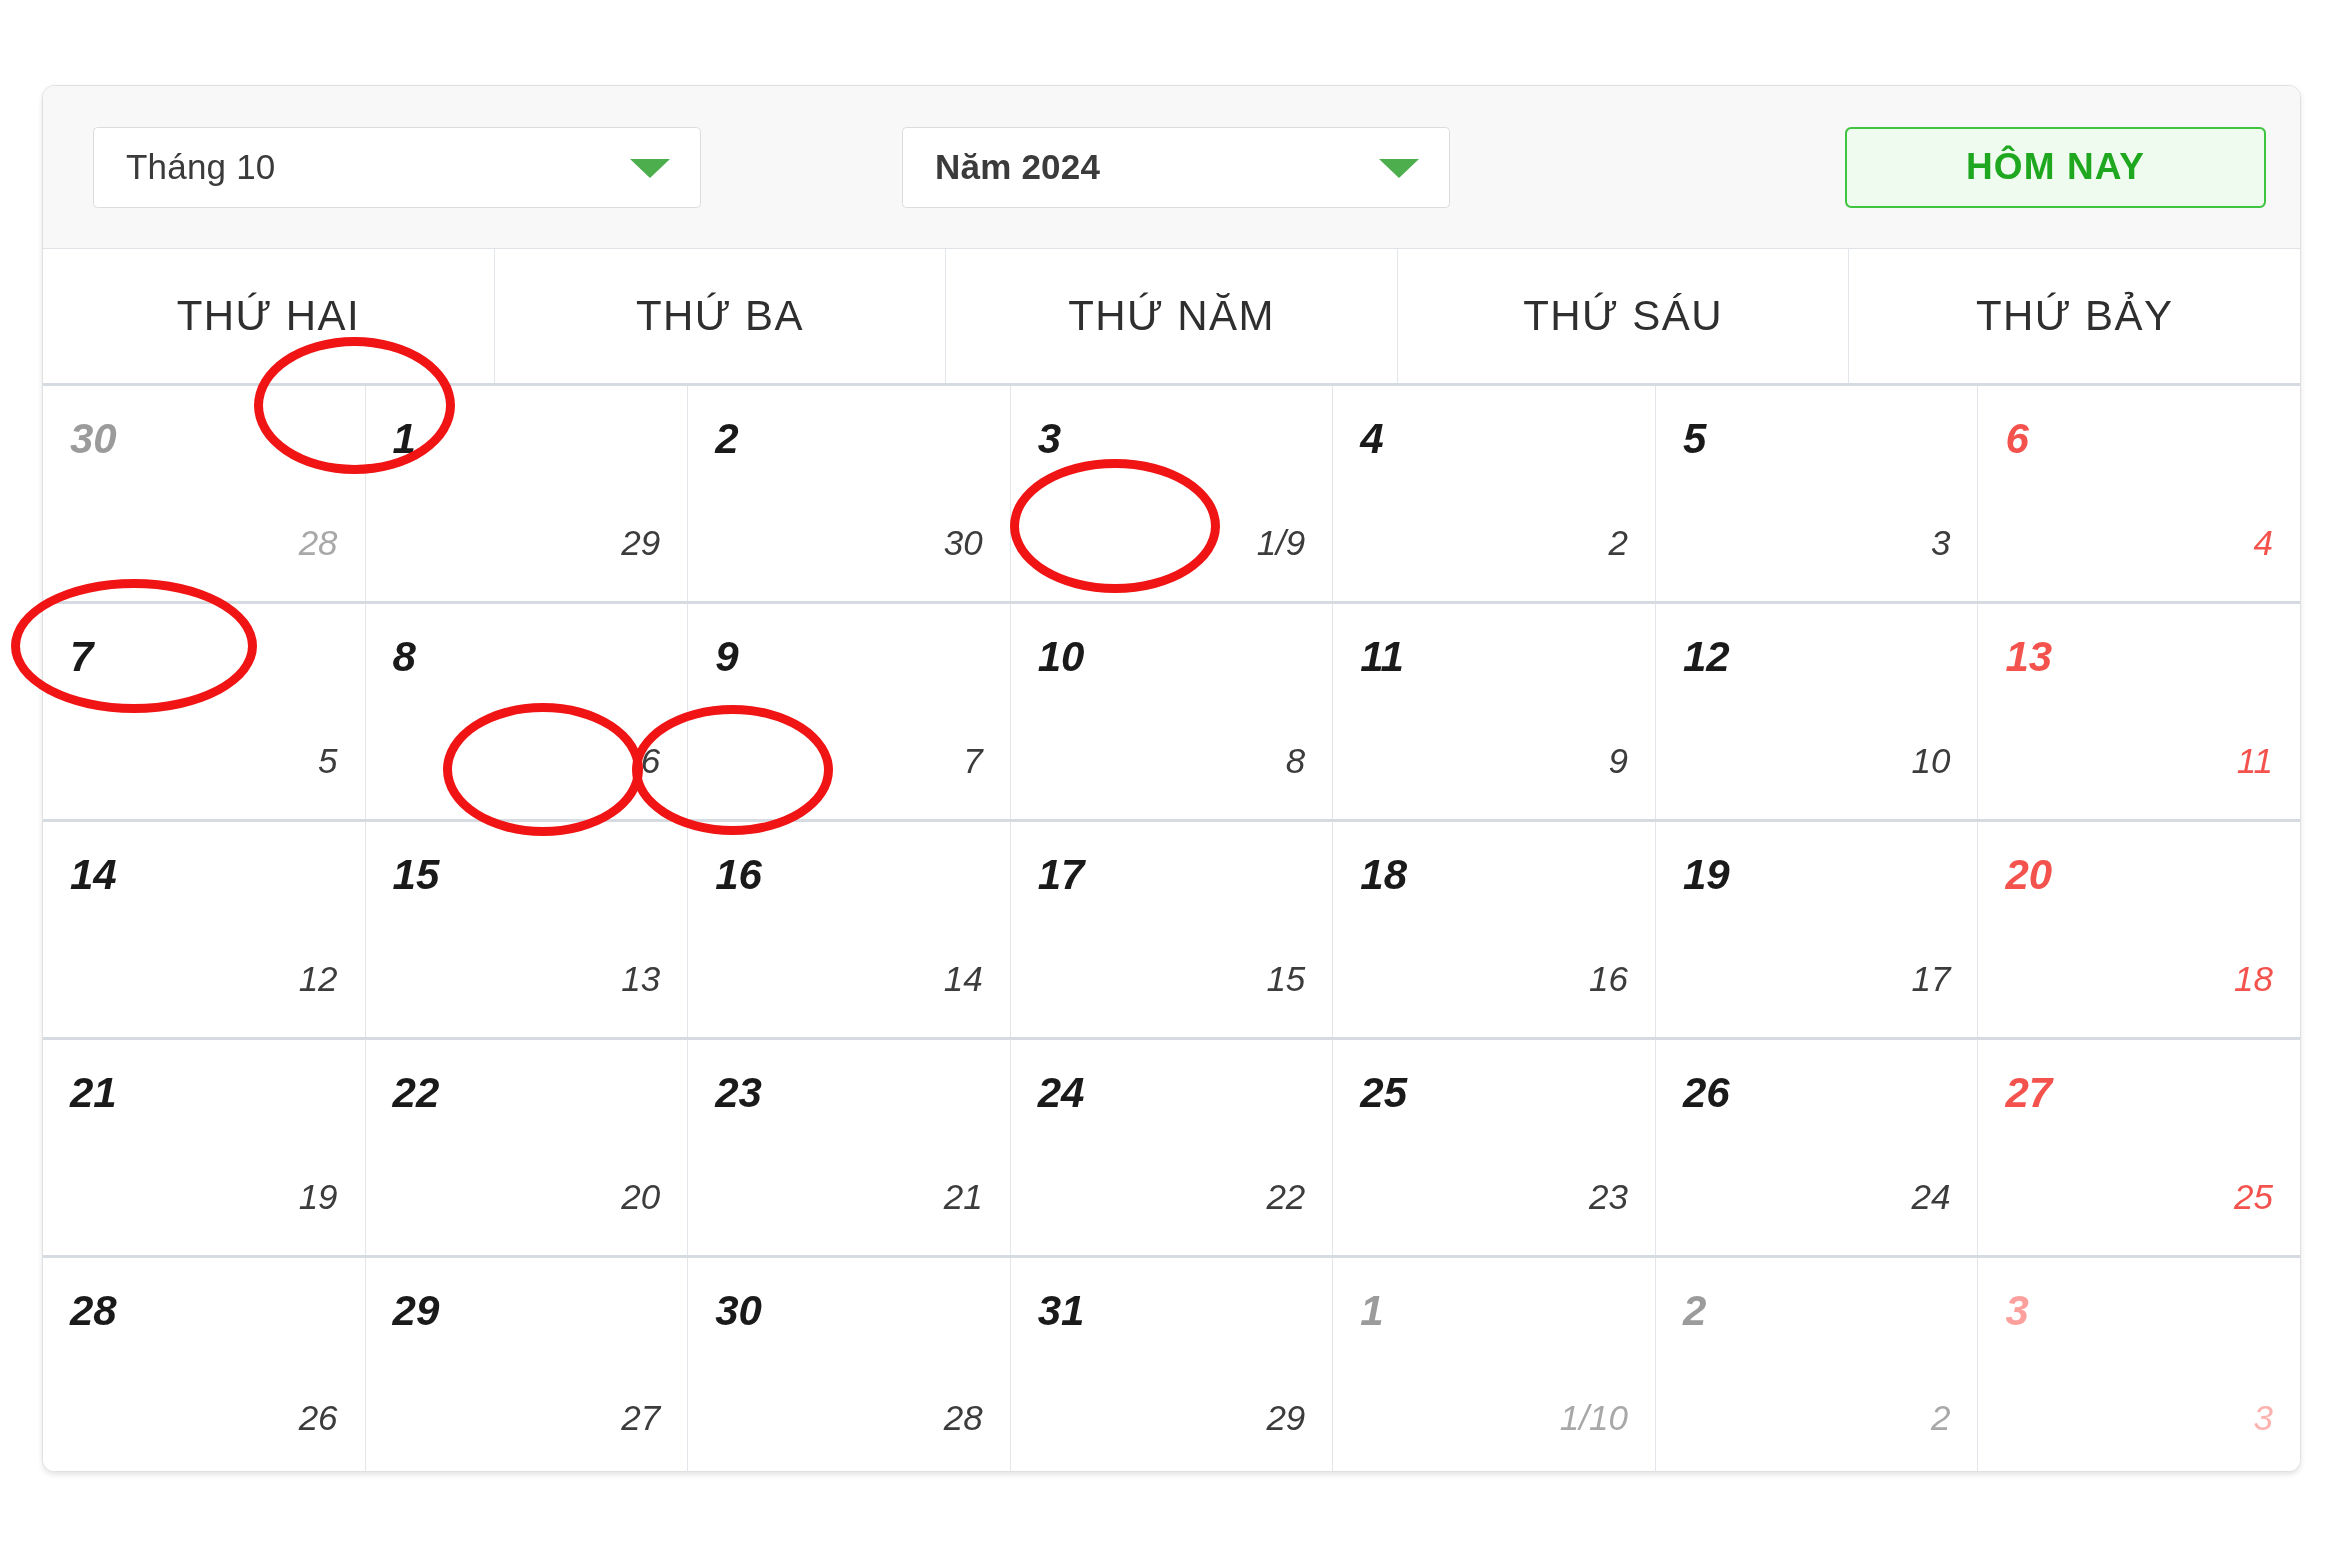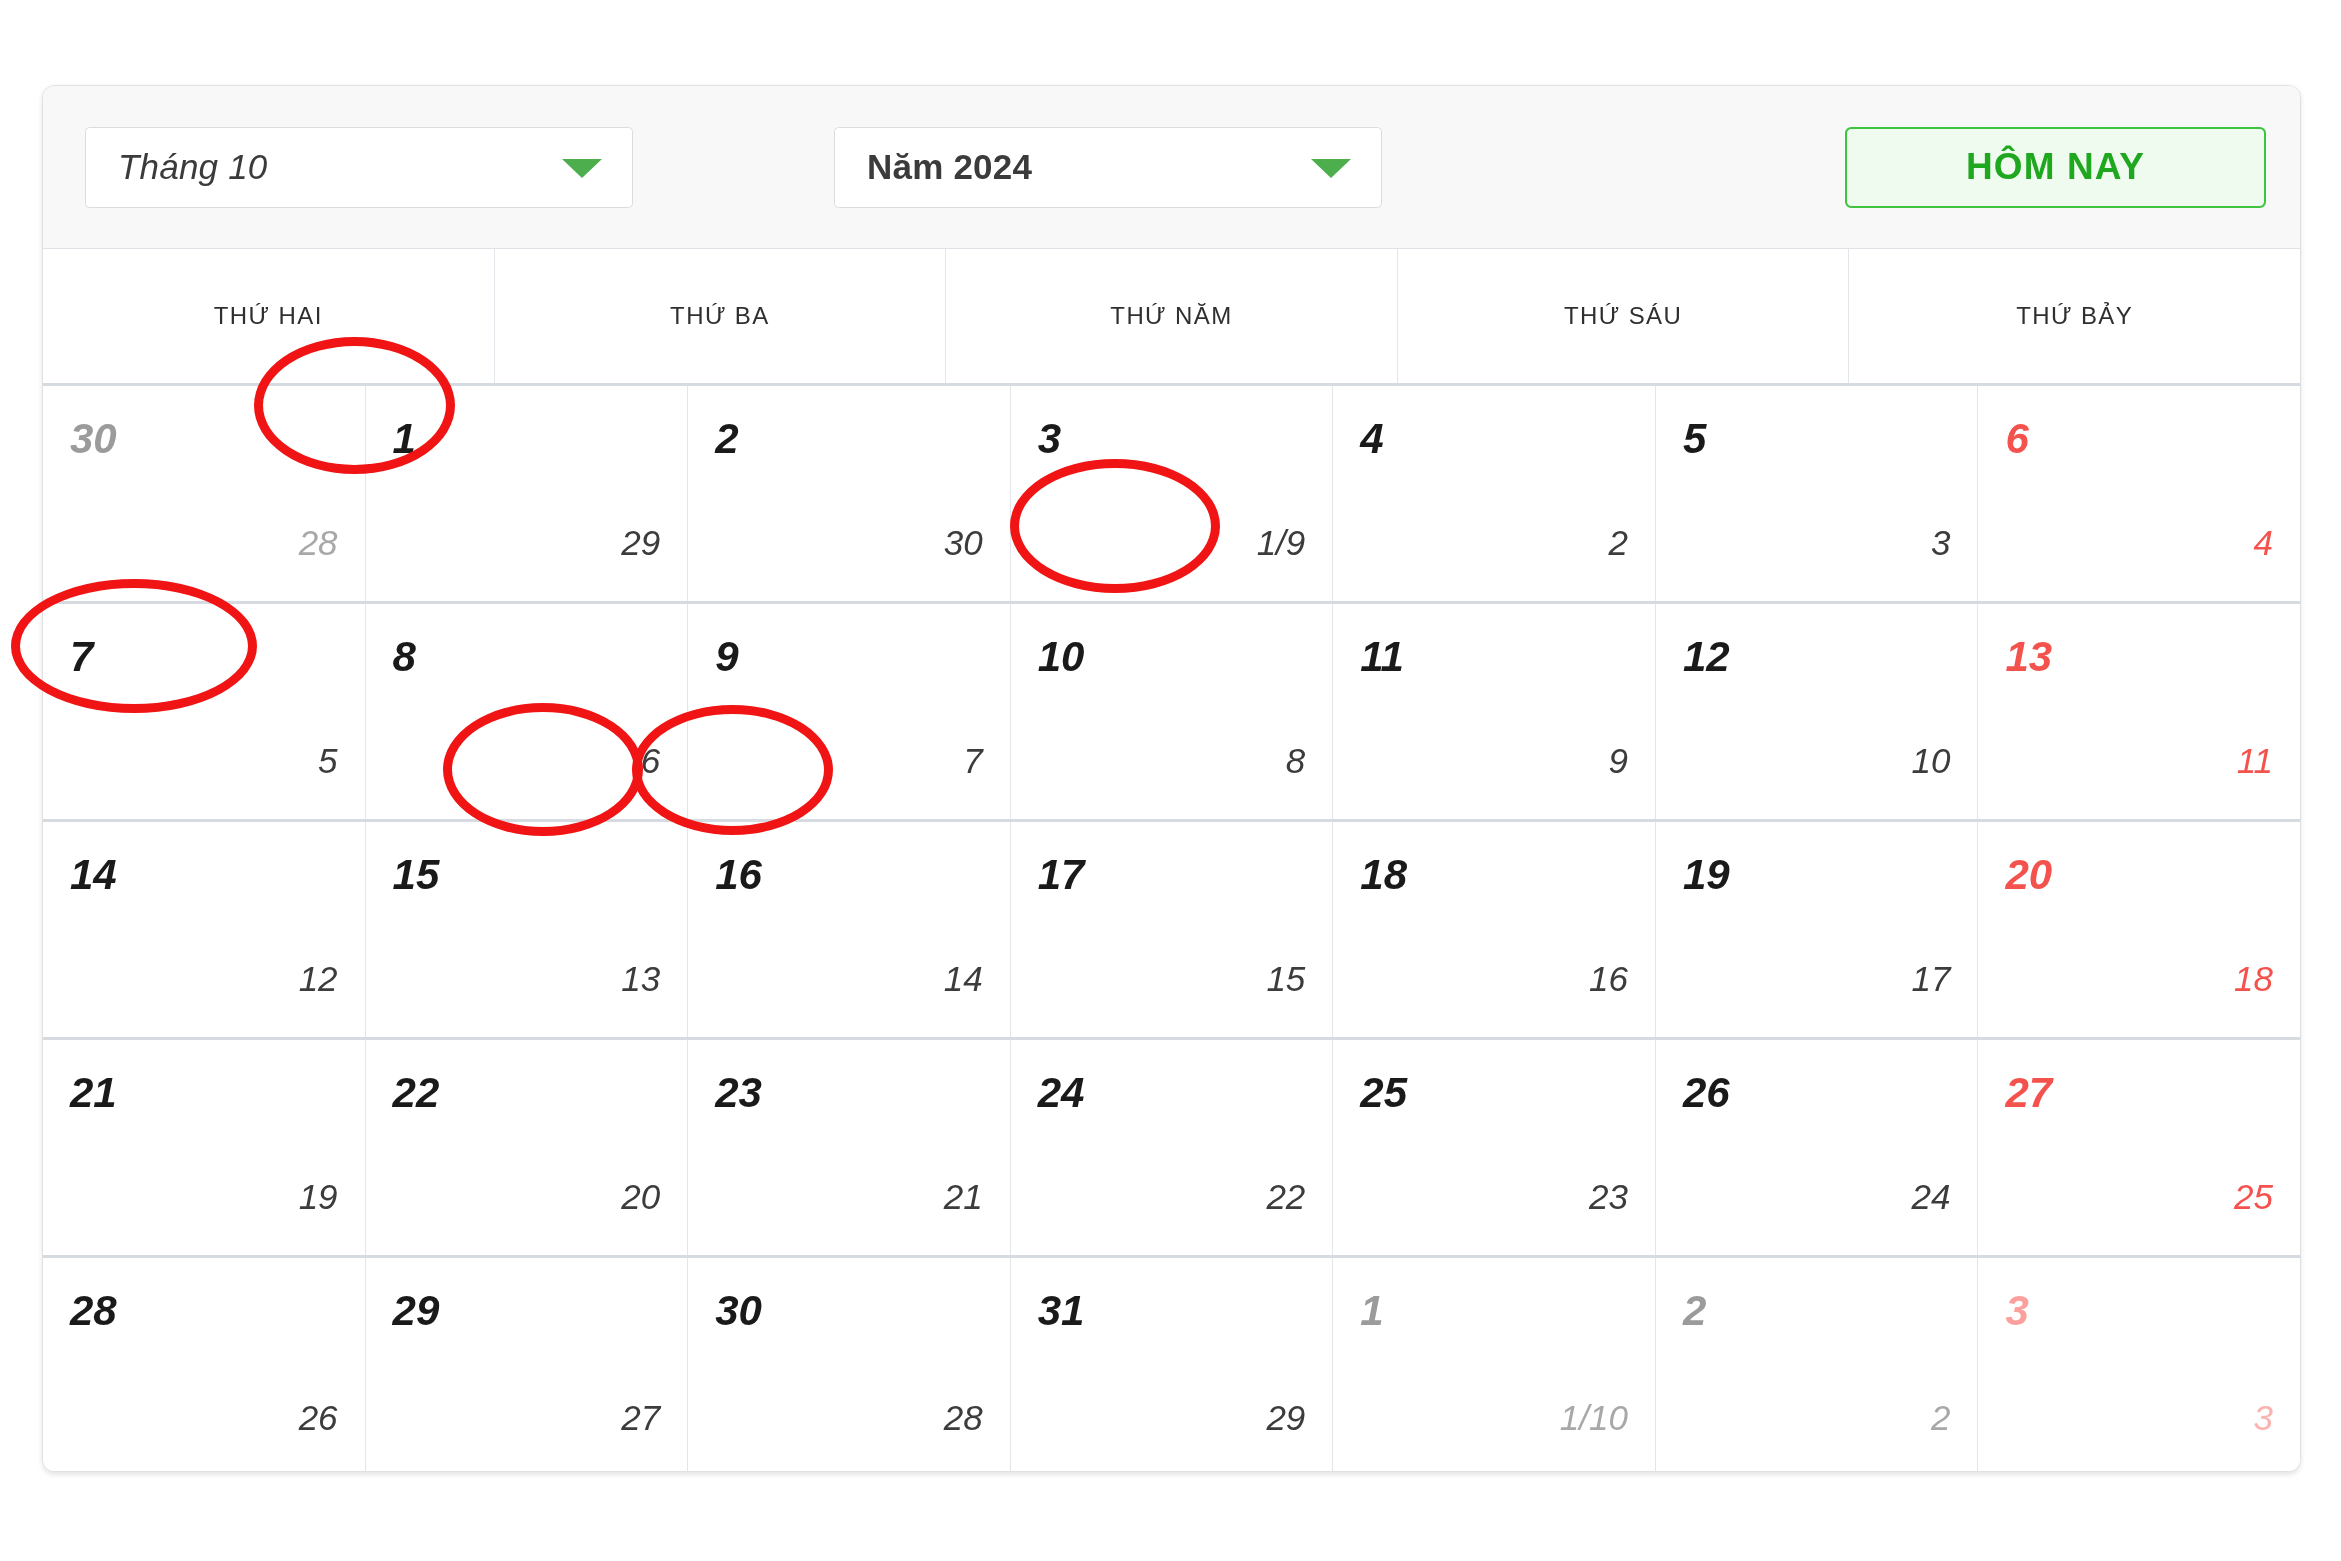--- a/index.html
+++ b/index.html
@@ -64,21 +64,21 @@
     right: 30px;
     top: 50%;
     margin-top: -8px;
     width: 0;
     height: 0;
     border-left: 20.3px solid transparent;
     border-right: 20.3px solid transparent;
     border-top: 19.4px solid #4cae4c;
   }
 
-  #month-select { width: 548px; margin-left: 8px; font-style: italic; }
+  #month-select { width: 608px; margin-left: 16px; }
   #year-select  { width: 548px; margin-left: 201px; font-weight: bold; }
 
   #today-button {
     position: absolute;
     right: 34px;
     width: 421px;
     height: 81px;
     background: #eefbee;
     border: 2.7px solid #3ec43e;
     border-radius: 6.2px;
@@ -103,21 +103,21 @@
     border-bottom: 3.5px solid #d6dbe1;
     box-sizing: border-box;
   }
   .weekday-cell {
     flex: 1 1 0;
     display: flex;
     align-items: center;
     justify-content: center;
     border-right: 1.8px solid #e2e5e9;
     box-sizing: border-box;
-    font-size: 24px;
+    font-size: 42px;
     color: #2f2f2f;
     letter-spacing: 1.4px;
   }
   .weekday-cell:last-child { border-right: none; }
   .weekday-cell.sun { color: #f4524d; }
 
   .week-row {
     display: flex;
     height: 218px;
     border-bottom: 3.5px solid #d6dbe1;

